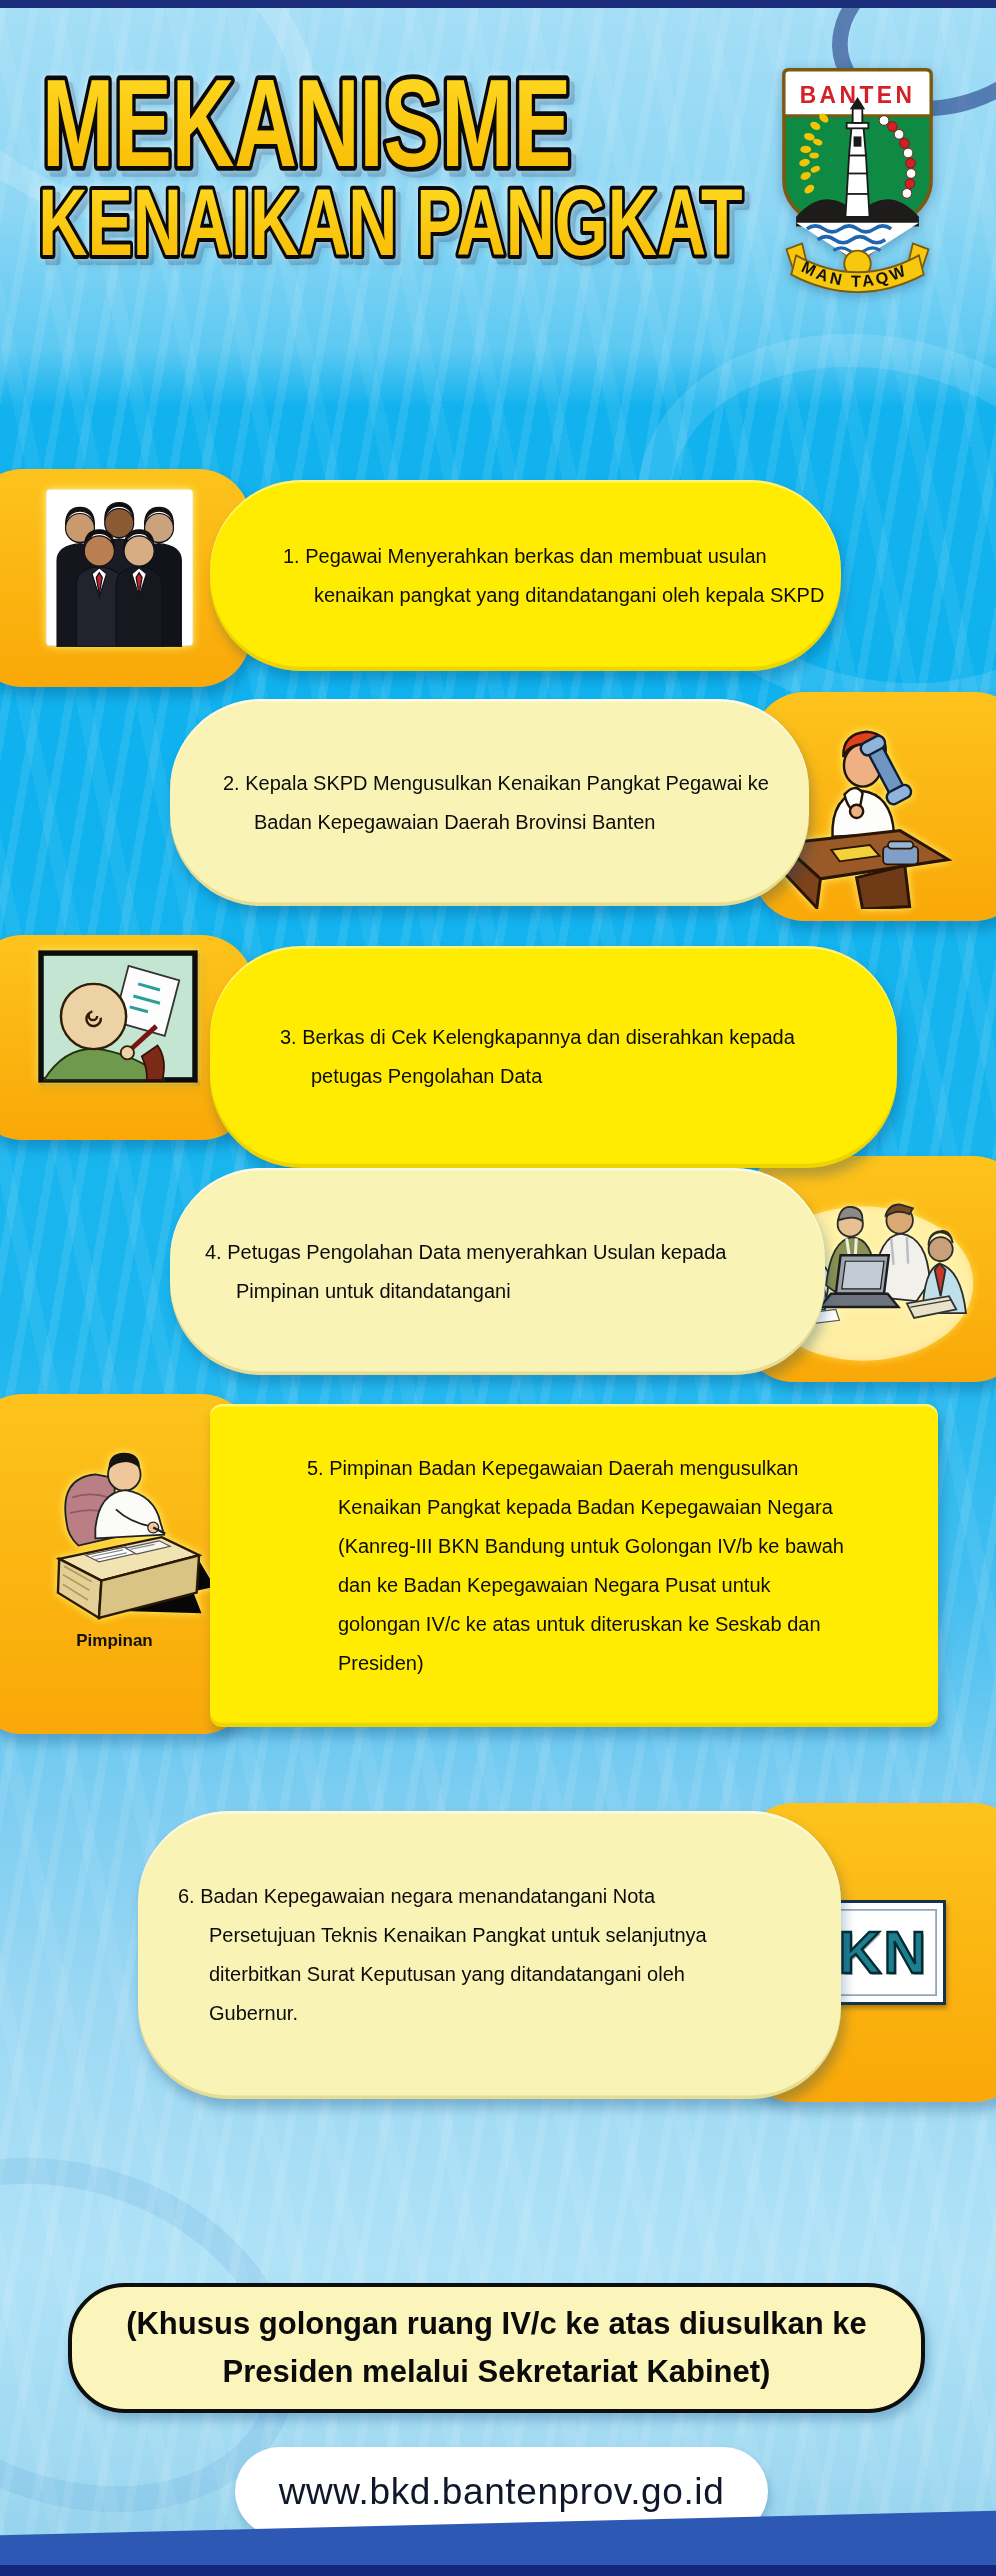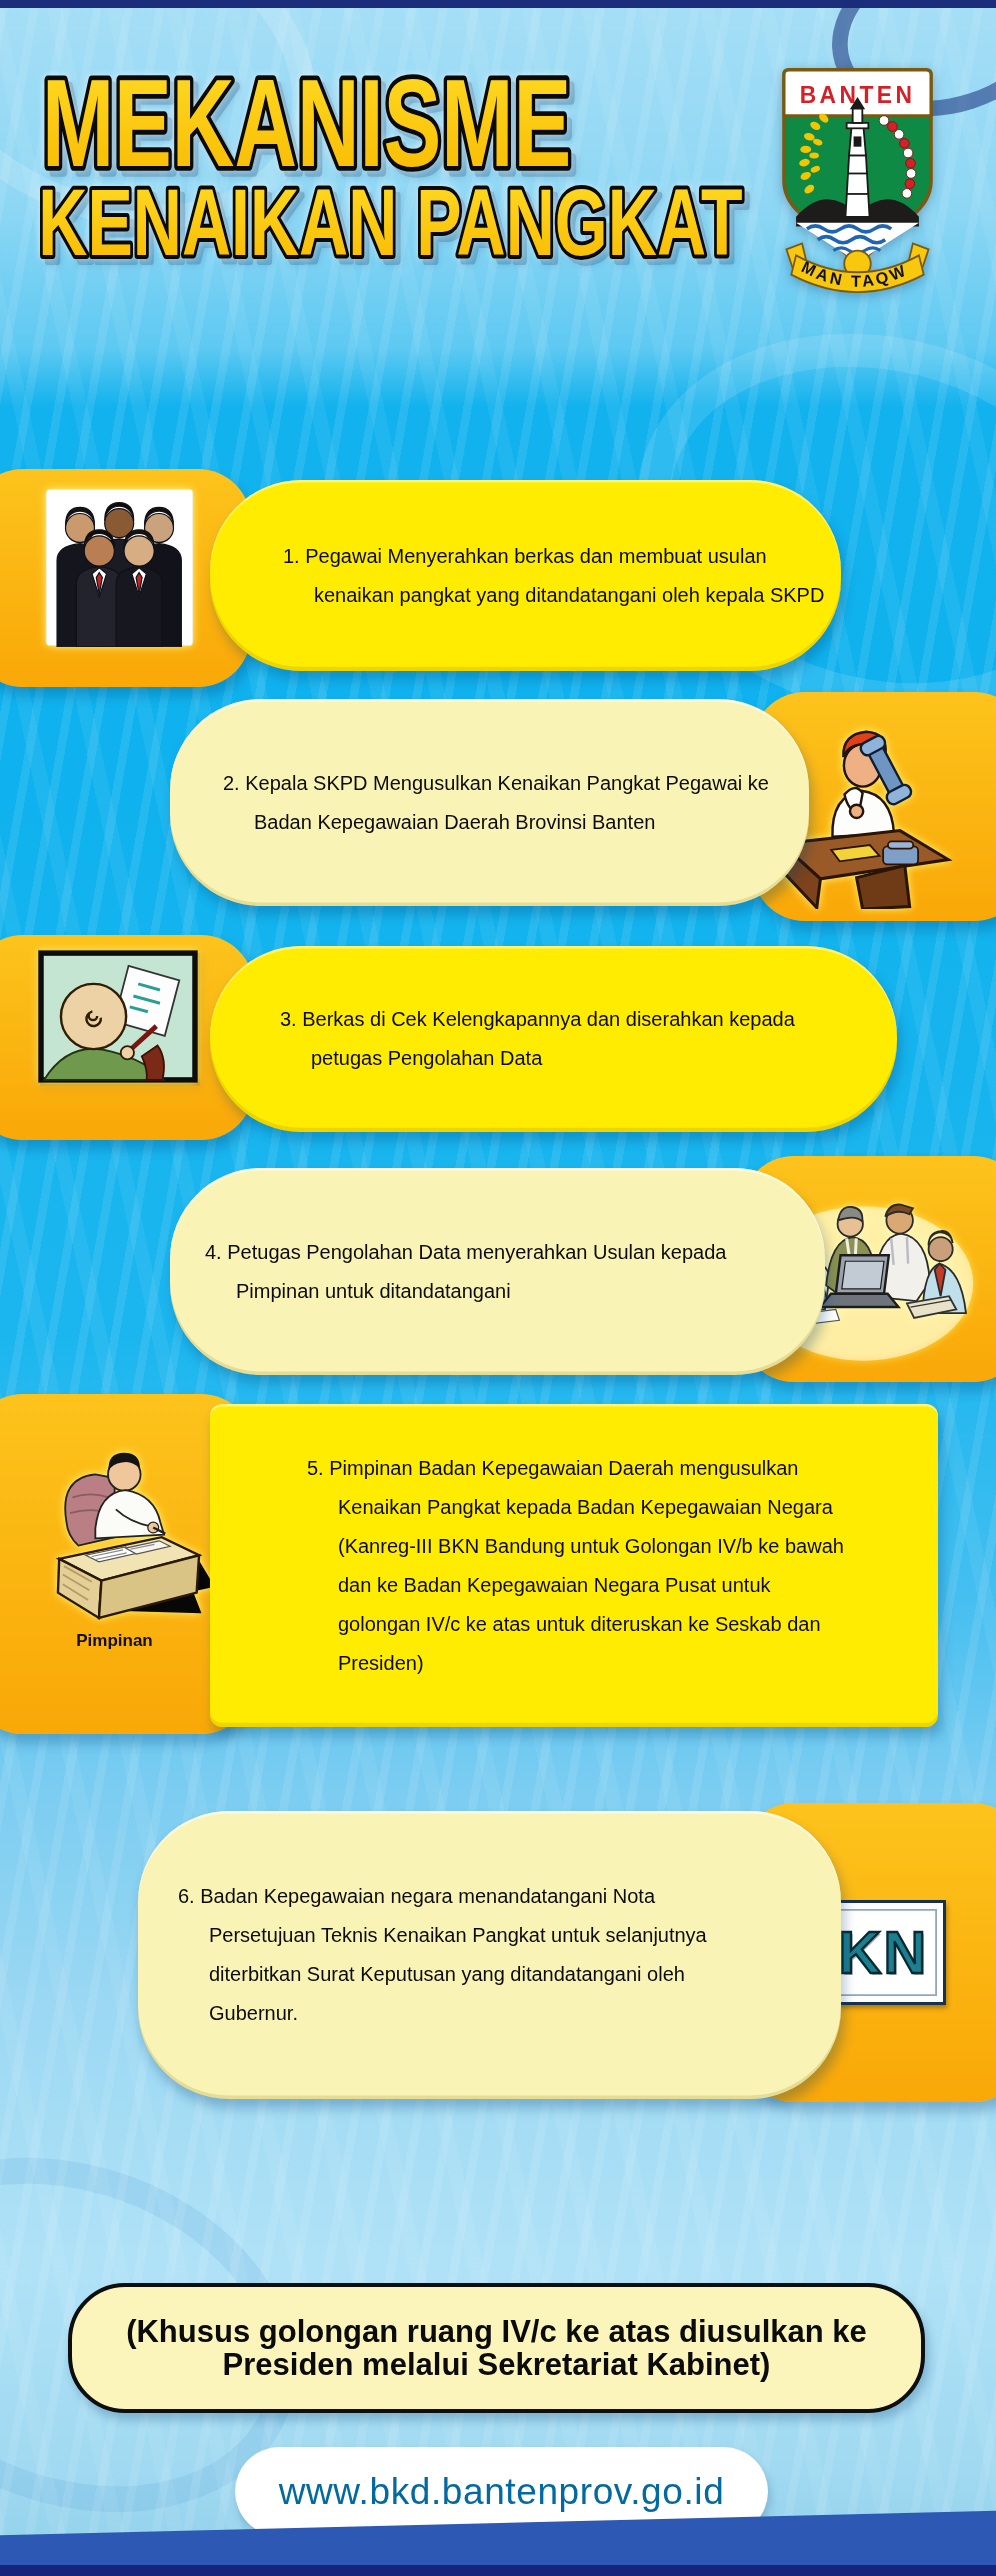--- a/index.html
+++ b/index.html
@@ -41,21 +41,21 @@
 
   .s1-ib{left:-30px;top:469px;width:281px;height:218px;}
   .s1-tb{left:210px;top:480px;width:631px;height:191px;padding-left:65px;}
   .s1-ill{left:75px;top:19.3px;}
 
   .s2-tb{left:170px;top:699px;width:639px;height:207px;padding-left:45px;}
   .s2-ib{left:752px;top:692px;width:275px;height:229px;}
   .s2-ill{left:8.4px;top:18px;}
 
   .s3-ib{left:-30px;top:935px;width:284px;height:205px;}
-  .s3-tb{left:210px;top:946px;width:687px;height:186px;padding-left:62px;}
+  .s3-tb{left:210px;top:946px;width:687px;height:222px;padding-left:62px;}
   .s3-ill{left:68px;top:14.5px;filter:drop-shadow(0 0 4.2px rgba(255,250,120,.95)) drop-shadow(2.4px 3.6px 0 rgba(60,30,0,.25));}
 
   .s4-tb{left:170px;top:1168px;width:655px;height:207px;padding-left:27px;}
   .s4-ib{left:741px;top:1156px;width:285px;height:226px;}
   .s4-ill{left:8.4px;top:22px;}
 
   .s5-ib{left:-30px;top:1394px;width:284px;height:340px;}
   .s5-tb{left:210px;top:1404px;width:728px;height:323px;padding-left:89px;border-radius:12px;}
   .s5-ill{left:65px;top:25px;}
   .s5-caption{position:absolute;left:33px;top:237px;width:223px;text-align:center;
@@ -72,25 +72,25 @@
   
   .presiden-box{position:absolute;left:315px;top:2134px;width:372px;height:138px;
     background:linear-gradient(180deg,#ffd81c 0%,#fdc514 55%,#f3a81e 100%);
     border:5.4px solid #0d0d0d;display:flex;align-items:center;justify-content:center;
     box-shadow:3.6px 7.2px 9.7px rgba(0,60,110,.3);}
   .presiden-text{font-size:80px;font-weight:800;color:#e3242b;letter-spacing:0.6px;
     transform:scaleX(.82);-webkit-text-stroke:2.4px #8c1a10;text-shadow:2.4px 3px 0 rgba(110,15,8,.35);white-space:nowrap;}
   .note-box{position:absolute;left:68px;top:2283px;width:857px;height:130px;background:#fbf5bb;
     border:4.8px solid #0e0e0e;border-radius:57px;display:flex;align-items:center;justify-content:center;
     box-shadow:3.6px 7.2px 9.7px rgba(0,60,110,.25);}
-  .note-text{margin:0;font-size:31px;line-height:33px;font-weight:bold;color:#0b0b0b;text-align:center;width:778px;}
+  .note-text{margin:0;font-size:31px;line-height:48px;font-weight:bold;color:#0b0b0b;text-align:center;width:778px;}
   .footer-pill{position:absolute;left:235px;top:2447px;width:533px;height:89px;background:#ffffff;
     border-radius:48px;display:flex;align-items:center;justify-content:center;
     box-shadow:2.4px 6px 8.4px rgba(0,60,110,.22);}
-  .footer-text{font-size:37px;color:#0369a1;letter-spacing:0.6px;}
+  .footer-text{font-size:37px;color:#0f172a;letter-spacing:0.6px;}
 </style>
 </head>
 <body>
 
 <div class="canvas">
   <div class="swash a"></div>
   <div class="swash b"></div>
   <div class="swash c"></div>
   <div class="texture"></div>
   <div class="top-strip"></div>

